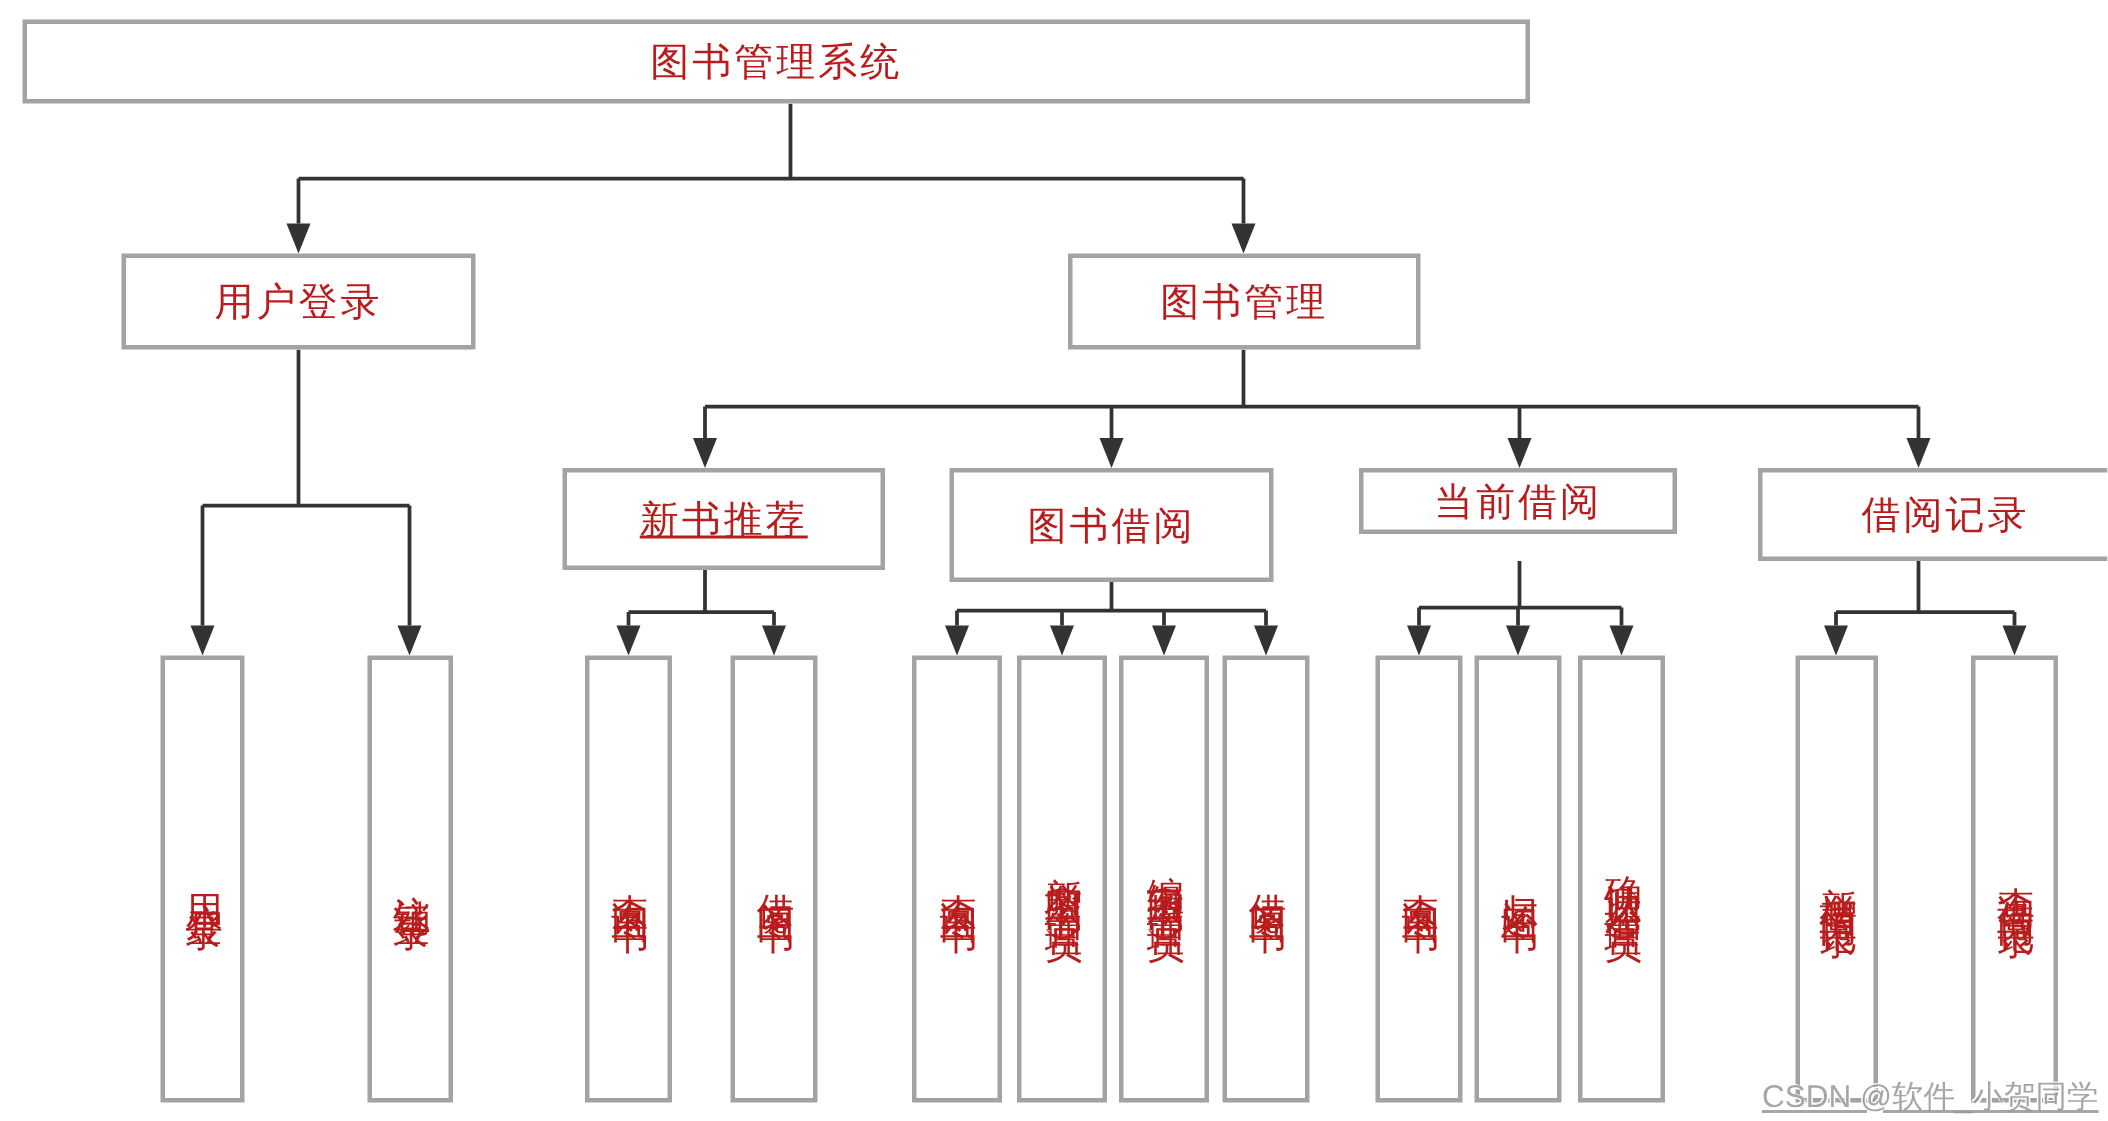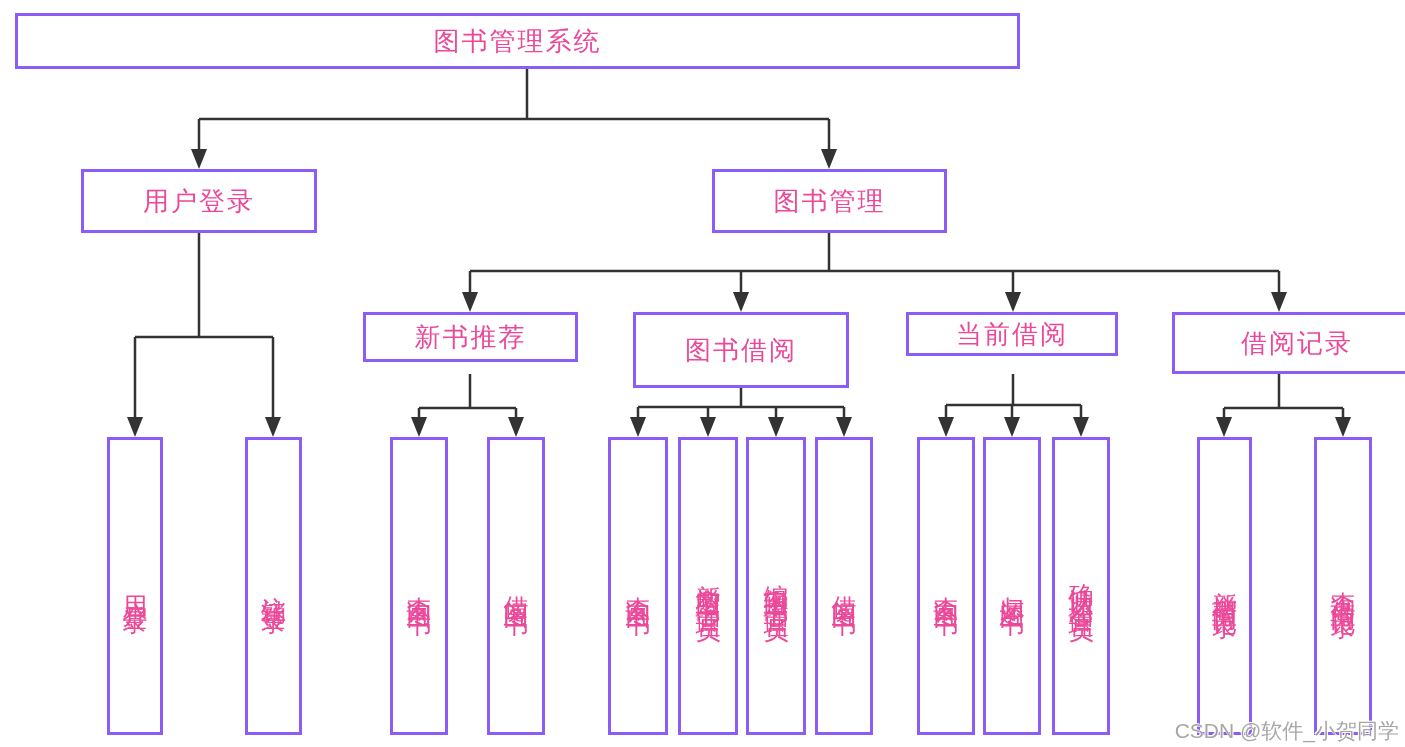--- a/index.html
+++ b/index.html
@@ -19,26 +19,26 @@
     position: absolute;
     left: 0;
     top: 0;
     width: 1405px;
     height: 747px;
     pointer-events: none;
   }
   .node {
     position: absolute;
     box-sizing: border-box;
-    border: 3px solid #8b5cf6;
+    border: 3px solid #a3a3a3;
     background: #ffffff;
     display: flex;
     align-items: center;
     justify-content: center;
-    color: #ec4899;
+    color: #b91c1c;
     z-index: 2;
   }
   .node.h span {
     font-size: 26px;
     letter-spacing: 2px;
     white-space: nowrap;
   }
   .node.v span {
     writing-mode: vertical-rl;
     text-orientation: mixed;
@@ -48,20 +48,21 @@
   }
   .watermark {
     position: absolute;
     right: 6px;
     bottom: 2px;
     font-size: 21px;
     color: rgba(150, 150, 150, 0.85);
     text-shadow: 1px 1px 0 #ffffff, -1px -1px 0 #ffffff;
     z-index: 5;
     white-space: nowrap;
+    text-decoration: underline;
   }
 </style>
 </head>
 <body>
 
 <div class="canvas">
 
   <svg class="edges" viewBox="0 0 1405 747" xmlns="http://www.w3.org/2000/svg">
     <g stroke="#333333" stroke-width="2.5" fill="none">
 
@@ -106,21 +107,21 @@
     <span>图书管理系统</span>
   </div>
 
   <div class="node h" style="left:81px; top:169px; width:236px; height:64px;">
     <span>用户登录</span>
   </div>
   <div class="node h" style="left:712px; top:169px; width:235px; height:64px;">
     <span>图书管理</span>
   </div>
 
-  <div class="node h" style="left:363px; top:312px; width:215px; height:50px;">
+  <div class="node h" style="left:375px; top:312px; width:215px; height:68px;text-decoration:underline;">
     <span>新书推荐</span>
   </div>
   <div class="node h" style="left:633px; top:312px; width:216px; height:76px;">
     <span>图书借阅</span>
   </div>
   <div class="node h" style="left:906px; top:312px; width:212px; height:44px;">
     <span>当前借阅</span>
   </div>
   <div class="node h" style="left:1172px; top:312px; width:250px; height:62px;">
     <span>借阅记录</span>

